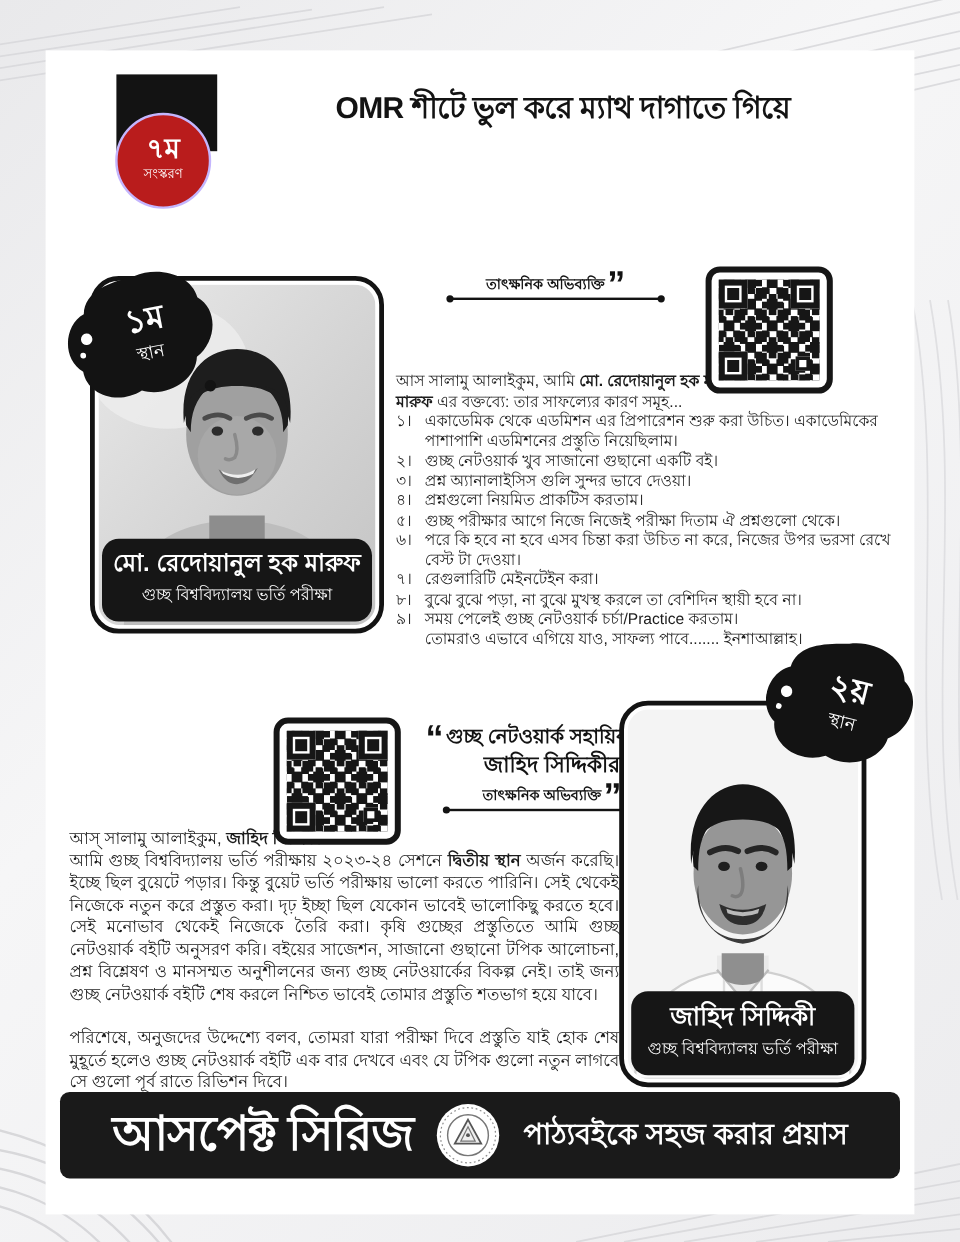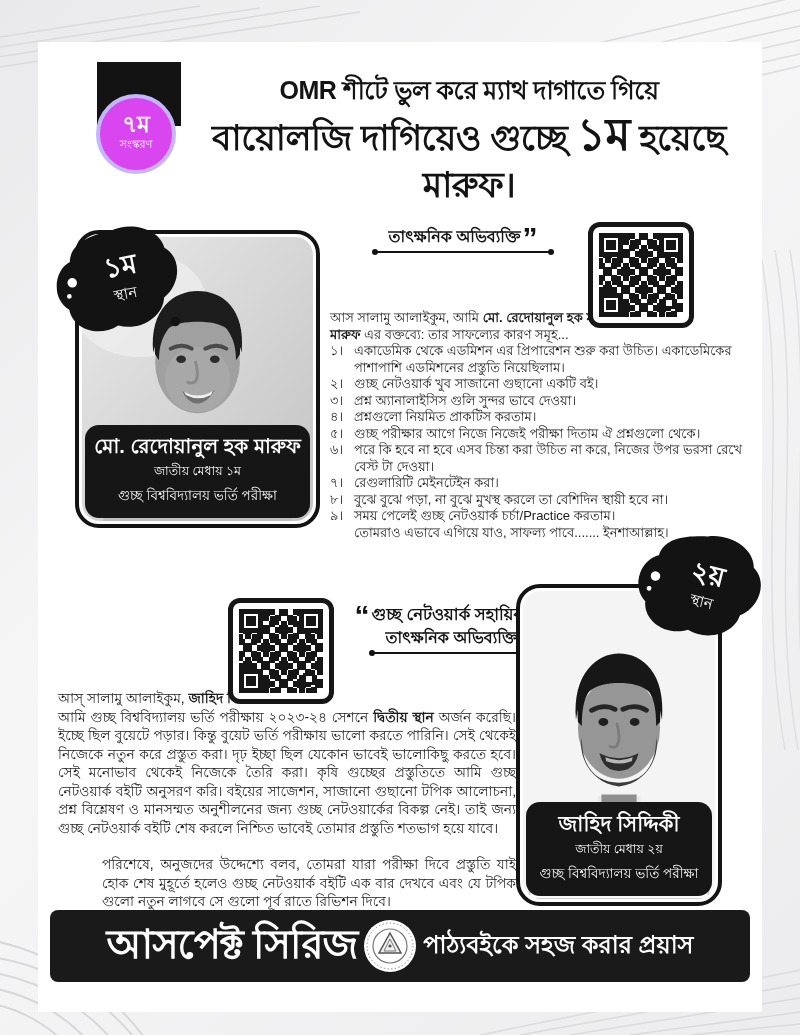--- a/index.html
+++ b/index.html
@@ -18,21 +18,21 @@
   .sheet {
     position:absolute; left:38px; top:42px; width:724px; height:970px;
     background:#ffffff; z-index:1;
   }
 
   
   .edition-badge { position:absolute; left:57px; top:20px; width:88px; height:120px; }
   .edition-tab { position:absolute; left:2px; top:0; width:84px; height:64px; background:#131313; }
   .edition-circle {
     position:absolute; left:1px; top:32px; width:80px; height:80px;
-    background:#d946ef; border:4px solid #c4b5fd; border-radius:50%;
+    background:#b91c1c; border:2px solid #c4b5fd; border-radius:50%;
     display:flex; flex-direction:column; align-items:center; justify-content:center; color:#fff;
   }
   .edition-rank { font-size:23px; font-weight:bold; line-height:1; }
   .edition-word { font-size:11px; margin-top:0; }
 
   
   .headline { position:absolute; left:150px; top:32px; width:562px; text-align:center; font-weight:800; color:#131313; }
   .headline-l1 { font-size:25px; line-height:1.3; letter-spacing:-0.5px; }
   .headline-l2 { font-size:35px; line-height:1.25; letter-spacing:-0.5px; }
   .rank-big { font-size:45px; font-weight:800; }
@@ -67,21 +67,21 @@
   .rank-blob-2 .blob-text { transform:rotate(2deg); }
   .blob-rank { font-size:27px; font-weight:bold; line-height:1; }
   .blob-label { font-size:15px; margin-top:2px; }
 
   
   .quote-block { position:absolute; text-align:center; font-weight:bold; color:#131313; }
   .quote-block-1 { left:292px; top:182px; width:266px; }
   .quote-block-2 { left:300px; top:560px; width:244px; }
   .quote-l1 { font-size:16.5px; line-height:1.35; }
   .quote-l2 { font-size:18px; line-height:1.4; }
-  .quote-l3 { font-size:16px; line-height:1.5; display:inline-block; }
+  .quote-l3 { font-size:12px; line-height:1.5; display:inline-block; }
   .quote-underline { position:relative; height:2px; background:#131313; margin:2px auto 0; width:178px; }
   .quote-underline i { position:absolute; top:-2px; width:6px; height:6px; background:#131313; border-radius:50%; }
   .quote-underline i.l { left:-2px; } .quote-underline i.r { right:-2px; }
   .qmark { font-size:30px; font-weight:800; line-height:0.5; position:relative; top:6px; }
   .qmark.open { margin-right:2px; }
   .qmark.close { margin-left:2px; }
 
   
   .qr {
     position:absolute; width:106px; height:106px; border:5px solid #161616; border-radius:12px;
@@ -105,27 +105,27 @@
   .text-1 .bold { font-weight:bold; }
   .points { list-style:none; }
   .points li { display:flex; }
   .pt-num { flex:0 0 24px; }
   .pt-text { flex:1; }
   .closing-line { padding-left:24px; }
 
   
   .text-2 { position:absolute; left:20px; top:648px; width:458px; font-size:13.8px; line-height:18.5px; color:#1c1c1c; text-align:justify; }
   .text-2 .bold { font-weight:bold; }
-  .text-2 p.gap { margin-top:18px;margin-left:44px; }
+  .text-2 p.gap { margin-top:18px; }
 
   
   .footer-banner {
     position:absolute; left:12px; top:868px; width:700px; height:72px;
     background:#1a1a1a; border-radius:8px; color:#fff;
-    display:flex; align-items:center; justify-content:center; gap:6px; z-index:2;
+    display:flex; align-items:center; justify-content:center; gap:19px; z-index:2;
   }
   .footer-brand { font-size:40px; font-weight:800; letter-spacing:-1px; }
   .footer-logo { width:54px; height:54px; flex:0 0 54px; }
   .footer-tagline { font-size:24px; font-weight:bold; }
 </style>
 </head>
 <body>
 
 <div class="page">
 
@@ -174,23 +174,20 @@
     <div class="edition-badge">
       <div class="edition-tab"></div>
       <div class="edition-circle">
         <div class="edition-rank">৭ম</div>
         <div class="edition-word">সংস্করণ</div>
       </div>
     </div>
 
     <div class="headline">
       <div class="headline-l1">OMR শীটে ভুল করে ম্যাথ দাগাতে গিয়ে</div>
-      <div class="headline-l2">
-        <span>বায়োলজি দাগিয়েও গুচ্ছে </span><span class="rank-big">১ম</span><span> হয়েছে মারুফ।</span>
-      </div>
     </div>
 
     <div class="photo-card photo-card-1">
       <div class="photo-area">
         <svg viewBox="0 0 240 295" preserveAspectRatio="xMidYMid slice">
           <defs>
             <linearGradient id="bg1" x1="0" y1="0" x2="1" y2="1">
               <stop offset="0" stop-color="#e9e9e9"></stop>
                 <stop offset="0.6" stop-color="#d2d2d2"></stop>
                 <stop offset="1" stop-color="#c4c4c4"></stop>
@@ -209,21 +206,20 @@
           <path d="M128,116 q12,-6 22,0" stroke="#4a4a4a" stroke-width="4" fill="none" stroke-linecap="round"></path>
           <ellipse cx="103" cy="127" rx="5" ry="4" fill="#2c2c2c"></ellipse>
           <ellipse cx="138" cy="127" rx="5" ry="4" fill="#2c2c2c"></ellipse>
           <path d="M118,130 q4,14 0,20 q-4,3 -8,1" stroke="#8a8a8a" stroke-width="3" fill="none" stroke-linecap="round"></path>
           <path d="M104,160 q16,12 34,-1 q-8,14 -18,14 q-10,0 -16,-13 Z" fill="#6f6f6f"></path>
           <path d="M106,161 q15,8 30,-1 l-2,4 q-13,7 -26,0 Z" fill="#efefef"></path>
         </svg>
       </div>
       <div class="caption-band">
         <div class="caption-name-1">মো. রেদোয়ানুল হক মারুফ</div>
-        <div class="caption-merit">জাতীয় মেধায় ১ম</div>
         <div class="caption-exam">গুচ্ছ বিশ্ববিদ্যালয় ভর্তি পরীক্ষা</div>
       </div>
     </div>
 
     <div class="rank-blob rank-blob-1">
       <svg viewBox="0 0 130 115">
         <path d="M62,4 C84,-4 112,6 116,26 C134,38 130,66 112,78 C110,98 84,112 62,104 C40,116 14,104 12,84 C-6,72 -2,42 16,34 C18,14 40,8 62,4 Z" fill="#131313"></path>
         <circle cx="17" cy="56" r="5" fill="#fff"></circle>
         <circle cx="13" cy="70" r="2.5" fill="#fff"></circle>
         <circle cx="122" cy="104" r="5" fill="#131313"></circle>
@@ -301,20 +297,21 @@
       <div class="qr-pattern">
         <div class="qr-finder tl"></div>
         <div class="qr-finder tr"></div>
         <div class="qr-finder bl"></div>
         <div class="qr-align"></div>
       </div>
     </div>
 
     <div class="quote-block quote-block-2">
       <div class="quote-l1"><span class="qmark open">“</span><span>গুচ্ছ নেটওয়ার্ক সহায়িকা নিয়ে</span></div>
+      <div class="quote-l2">জাহিদ সিদ্দিকীর</div>
       <div>
         <span class="quote-l3">তাৎক্ষনিক অভিব্যক্তি</span><span class="qmark close">”</span>
         <div class="quote-underline">
             <i class="l"></i>
             <i class="r"></i>
           </div>
       </div>
     </div>
 
     <div class="rank-blob rank-blob-2">
@@ -348,21 +345,20 @@
           <path d="M104,121 q13,-6 24,1" stroke="#262626" stroke-width="5" fill="none" stroke-linecap="round"></path>
           <ellipse cx="84" cy="134" rx="5" ry="4" fill="#1f1f1f"></ellipse>
           <ellipse cx="116" cy="134" rx="5" ry="4" fill="#1f1f1f"></ellipse>
           <path d="M98,136 q4,16 0,22 q-3,3 -7,1" stroke="#7d7d7d" stroke-width="3" fill="none" stroke-linecap="round"></path>
           <path d="M80,166 q20,10 40,0 q-4,18 -20,18 q-16,0 -20,-18 Z" fill="#2e2e2e"></path>
           <path d="M86,170 q14,6 28,0 l-1,4 q-13,5 -26,0 Z" fill="#b9b9b9"></path>
         </svg>
       </div>
       <div class="caption-band">
         <div class="caption-name-2">জাহিদ সিদ্দিকী</div>
-        <div class="caption-merit">জাতীয় মেধায় ২য়</div>
         <div class="caption-exam">গুচ্ছ বিশ্ববিদ্যালয় ভর্তি পরীক্ষা</div>
       </div>
     </div>
 
     <div class="text-2">
       <p><span>আস্ সালামু আলাইকুম, </span><span class="bold">জাহিদ সিদ্দিকী</span><span>।</span></p>
       <p><span>আমি গুচ্ছ বিশ্ববিদ্যালয় ভর্তি পরীক্ষায় ২০২৩-২৪ সেশনে </span><span class="bold">দ্বিতীয় স্থান</span><span> অর্জন করেছি। ইচ্ছে ছিল বুয়েটে পড়ার। কিন্তু বুয়েট ভর্তি পরীক্ষায় ভালো করতে পারিনি। সেই থেকেই নিজেকে নতুন করে প্রস্তুত করা। দৃঢ় ইচ্ছা ছিল যেকোন ভাবেই ভালোকিছু করতে হবে। সেই মনোভাব থেকেই নিজেকে তৈরি করা। কৃষি গুচ্ছের প্রস্তুতিতে আমি গুচ্ছ নেটওয়ার্ক বইটি অনুসরণ করি। বইয়ের সাজেশন, সাজানো গুছানো টপিক আলোচনা, প্রশ্ন বিশ্লেষণ ও মানসম্মত অনুশীলনের জন্য গুচ্ছ নেটওয়ার্কের বিকল্প নেই। তাই জন্য গুচ্ছ নেটওয়ার্ক বইটি শেষ করলে নিশ্চিত ভাবেই তোমার প্রস্তুতি শতভাগ হয়ে যাবে।</span></p>
       <p class="gap">পরিশেষে, অনুজদের উদ্দেশ্যে বলব, তোমরা যারা পরীক্ষা দিবে প্রস্তুতি যাই হোক শেষ মুহূর্তে হলেও গুচ্ছ নেটওয়ার্ক বইটি এক বার দেখবে এবং যে টপিক গুলো নতুন লাগবে সে গুলো পূর্ব রাতে রিভিশন দিবে।</p>
       <p>সুখ ও সাফল্যের শুভ কামনায়...</p>
     </div>

